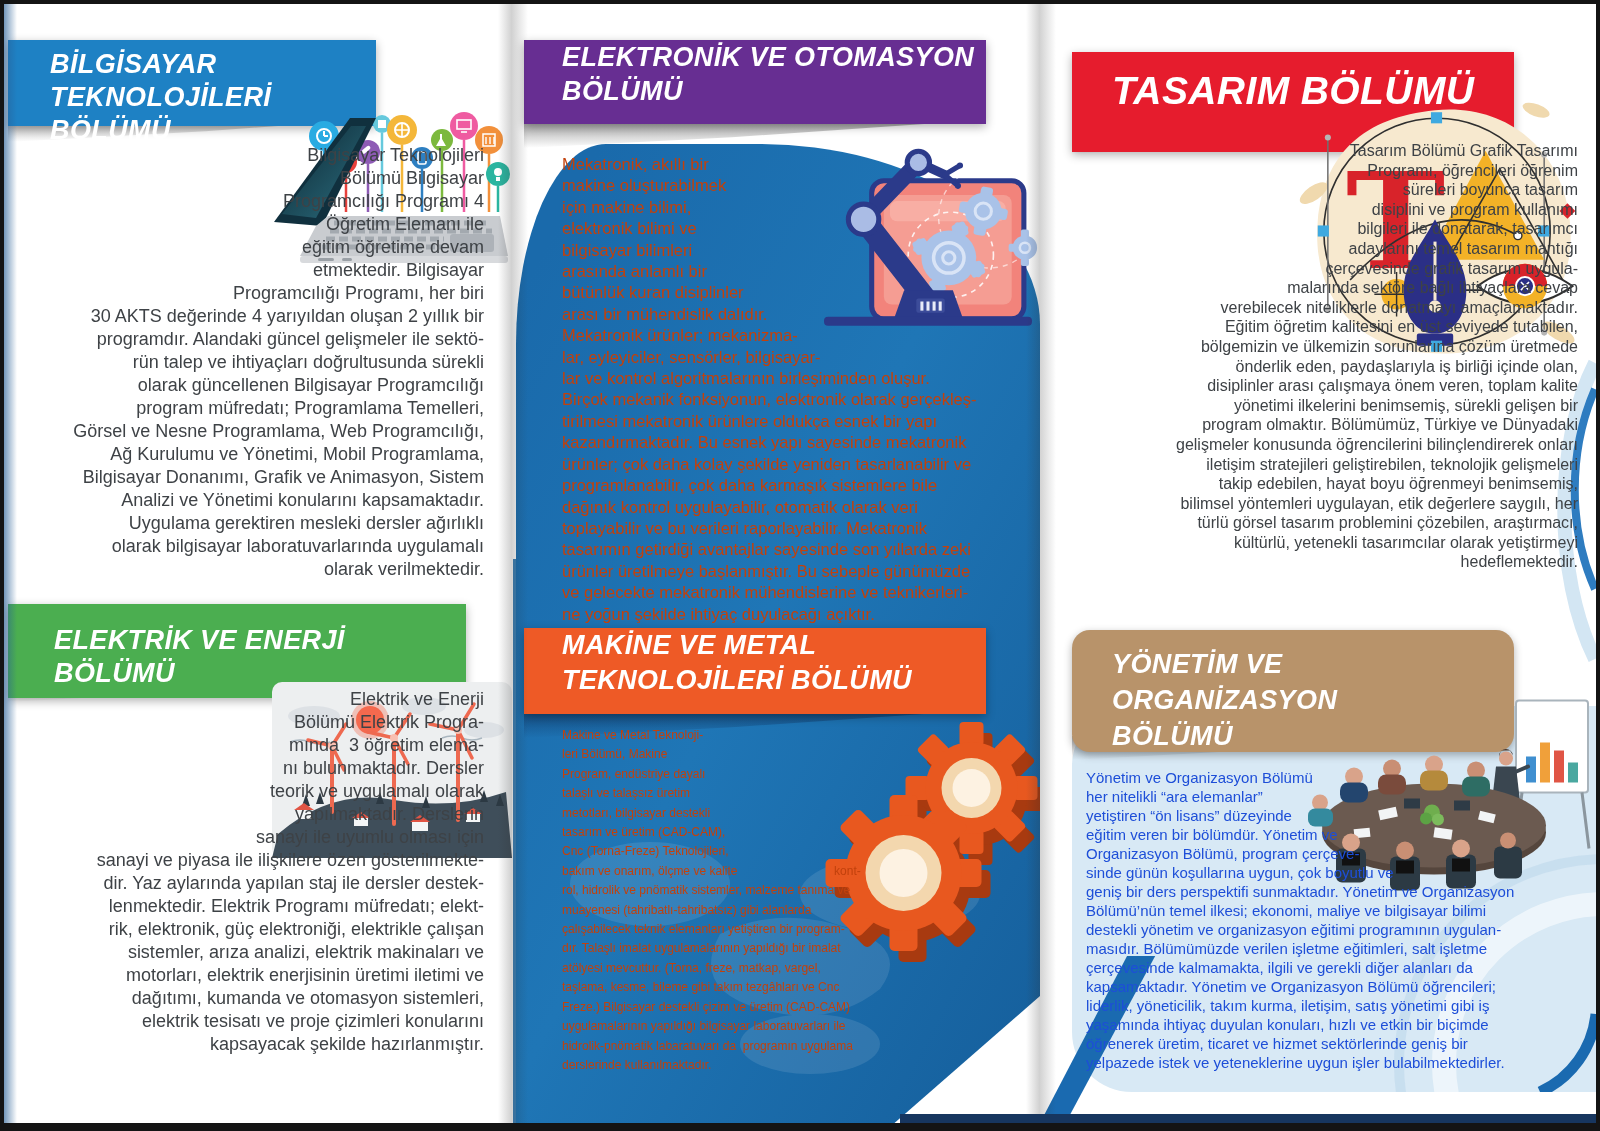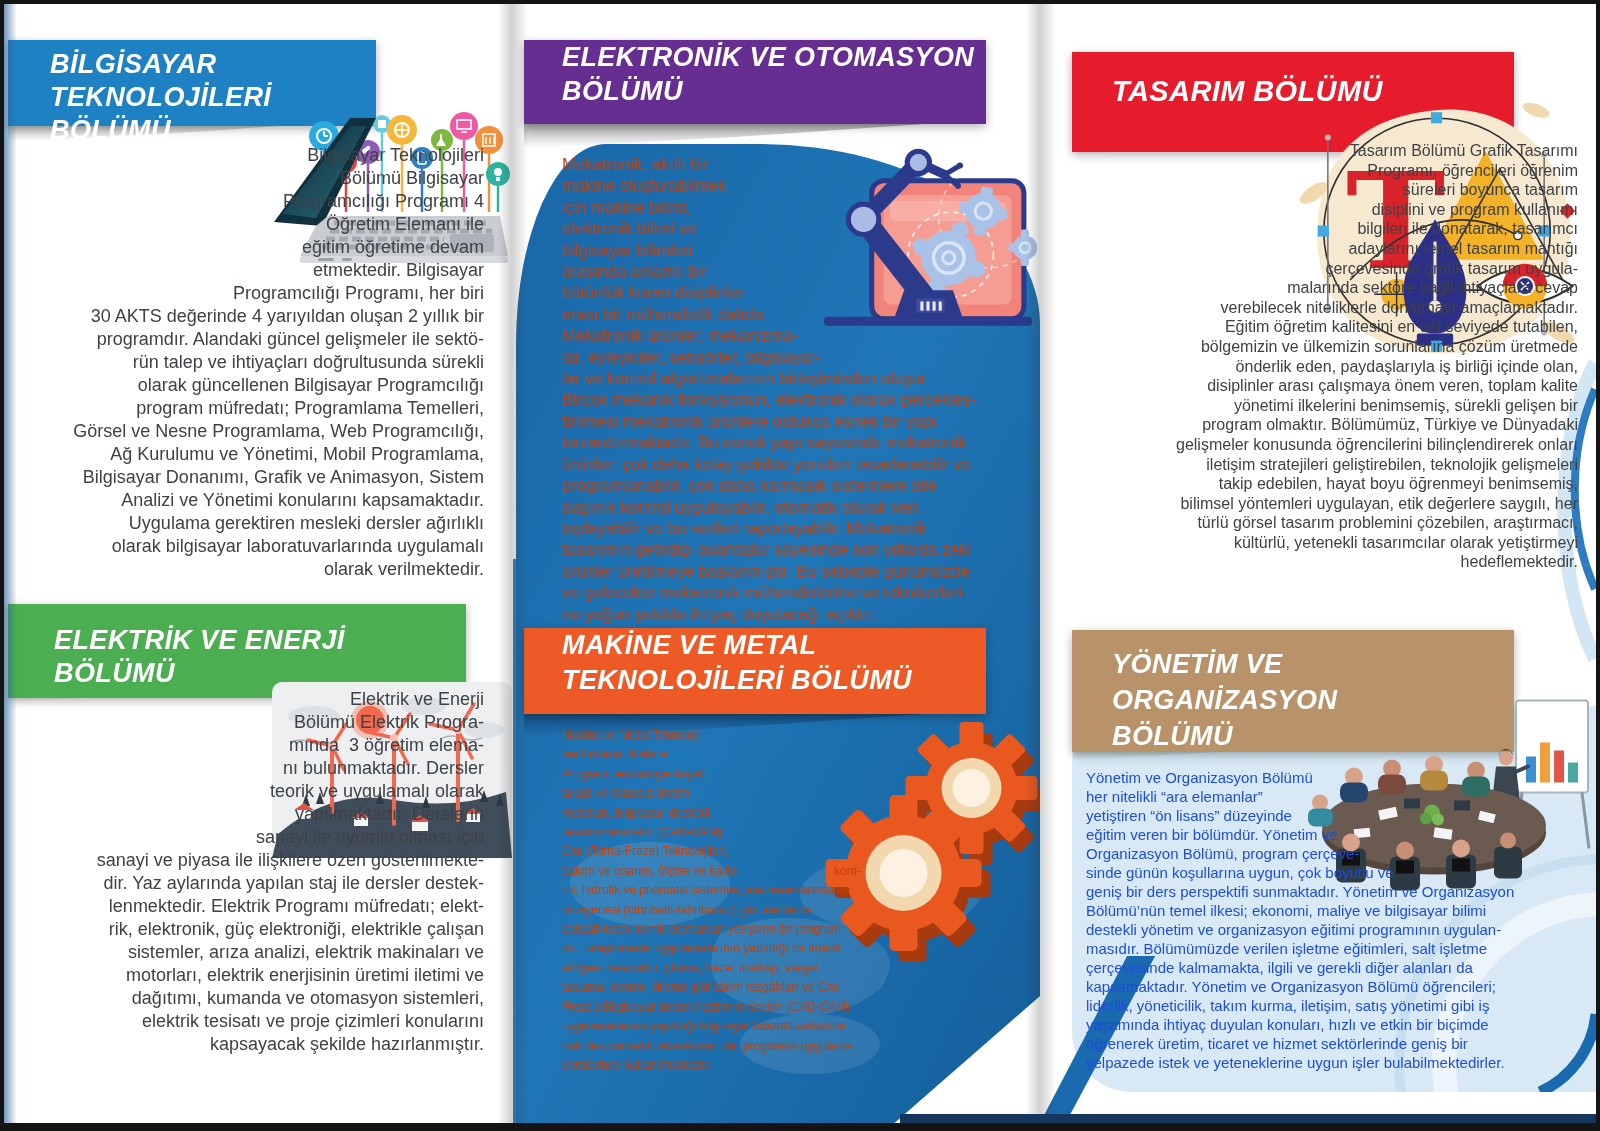--- a/index.html
+++ b/index.html
@@ -389,21 +389,21 @@
 muayenesi (tahribatlı-tahribatsız) gibi alanlarda
 çalışabilecek teknik elemanları yetiştiren bir program-
 dır. Talaşlı imalat uygulamalarının yapıldığı bir imalat
 atölyesi mevcuttur. (Torna, freze, matkap, vargel,
 taşlama, kesme, bileme gibi takım tezgâhları ve Cnc
 Freze.) Bilgisayar destekli çizim ve üretim (CAD-CAM)
 uygulamalarının yapıldığı bilgisayar laboratuvarları ile
 hidrolik-pnömatik labaratuvarı da  programın uygulama
 derslerinde kullanılmaktadır.</div>
 
-  <div class="band" style="left: 1068px; top: 48px; width: 442px; height: 78px; font-size: 29px; line-height: 34px; padding-top: 22px; background-color: rgb(230, 28, 45);">
+  <div class="band" style="left: 1068px; top: 48px; width: 442px; height: 78px; font-size: 39px; line-height: 34px; padding-top: 22px; background-color: rgb(230, 28, 45);">
     <span class="t" style="margin-left:40px">TASARIM BÖLÜMÜ</span>
   </div>
   <div class="band-curl" style="left:1068px;top:126px;width:380px"></div>
 
   <svg class="abs" style="left:1278px;top:88px;width:306px;height:278px;z-index:4" viewBox="0 0 300 275">
     <path d="M150,18 C230,10 288,70 284,150 C280,225 215,265 140,258 C70,252 28,200 34,128 C40,60 80,25 150,18 Z" fill="#f7e9cf"></path>
     <ellipse cx="30" cy="100" rx="16" ry="7" fill="#f0d9ae" transform="rotate(-35 30 100)"></ellipse>
     <ellipse cx="272" cy="238" rx="18" ry="7" fill="#f0d9ae" transform="rotate(30 272 238)"></ellipse>
     <ellipse cx="250" cy="18" rx="14" ry="6" fill="#f0d9ae" transform="rotate(20 250 18)"></ellipse>
     <circle cx="152" cy="138" r="112" stroke="#2f2f2f" stroke-width="1.6" fill="none"></circle>
@@ -454,21 +454,21 @@
 yönetimi ilkelerini benimsemiş, sürekli gelişen bir
 program olmaktır. Bölümümüz, Türkiye ve Dünyadaki
 gelişmeler konusunda öğrencilerini bilinçlendirerek onları
 iletişim stratejileri geliştirebilen, teknolojik gelişmeleri
 takip edebilen, hayat boyu öğrenmeyi benimsemiş,
 bilimsel yöntemleri uygulayan, etik değerlere saygılı, her
 türlü görsel tasarım problemini çözebilen, araştırmacı,
 kültürlü, yetenekli tasarımcılar olarak yetiştirmeyi
 hedeflemektedir.</div>
 
-  <div class="band" style="left: 1068px; top: 626px; width: 442px; height: 106px; font-size: 27px; line-height: 36px; padding-top: 16px; background-color: rgb(184, 147, 106);">
+  <div class="band" style="left: 1068px; top: 626px; width: 442px; height: 106px; font-size: 27px; line-height: 36px; padding-top: 16px; background-color: rgb(184, 147, 106); border-radius: 18px;">
     <span class="t" style="margin-left:40px">YÖNETİM VE ORGANİZASYON
 BÖLÜMÜ</span>
   </div>
   <div class="band-curl" style="left:1068px;top:732px;width:380px"></div>
 
   <svg class="abs" style="left:1280px;top:664px;width:310px;height:230px;z-index:4" viewBox="0 0 310 225">
     <rect x="232" y="30" width="72" height="92" rx="3" fill="#ffffff" stroke="#a9b4bc" stroke-width="2"></rect>
     <rect x="242" y="86" width="10" height="26" fill="#3f8fd0"></rect>
       <rect x="256" y="72" width="10" height="40" fill="#f0a03a"></rect>
     <rect x="270" y="80" width="10" height="32" fill="#e05545"></rect>

